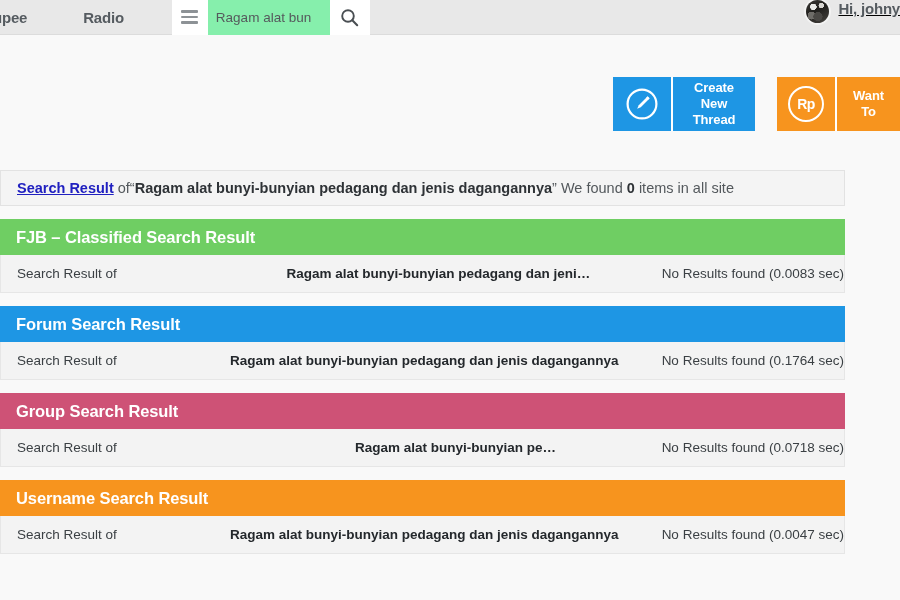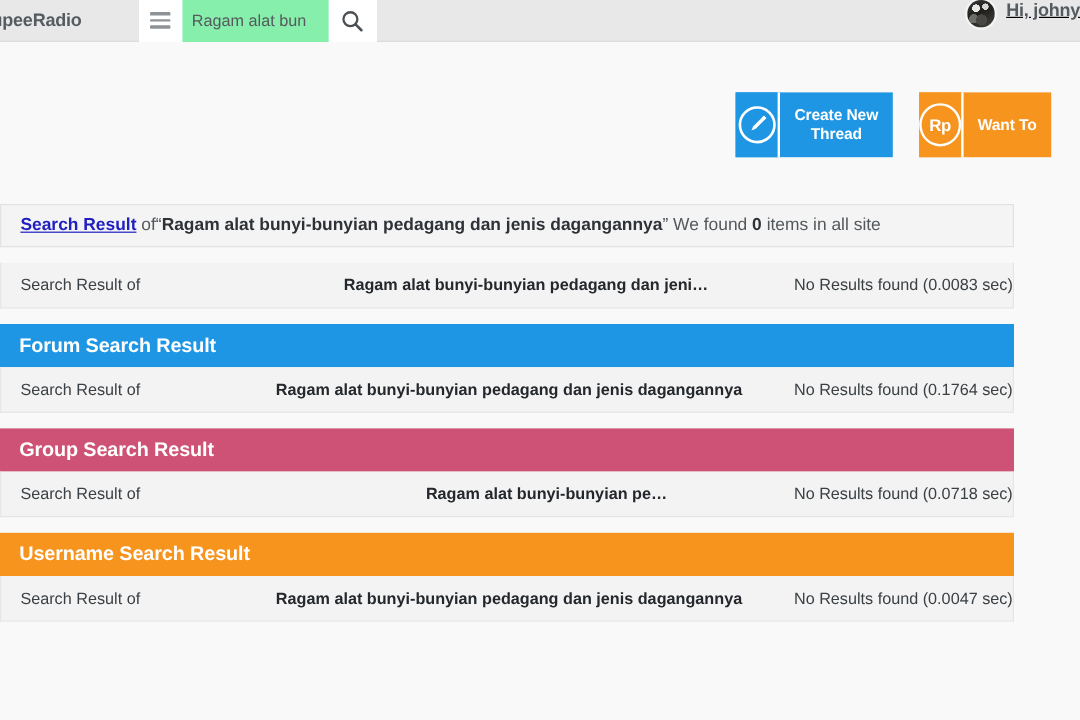--- a/index.html
+++ b/index.html
@@ -32,21 +32,21 @@
   }
   .nav-link {
     font-size: 15px;
     font-weight: bold;
     color: #555b60;
     letter-spacing: -0.2px;
     white-space: nowrap;
     cursor: pointer;
   }
   .nav-link-1 { margin-left: -16px; margin-right: 0; }
-  .nav-link-2 { }
+  .nav-link-2 { margin-left: 56px; }
 
   .search-wrap {
     display: flex;
     align-items: stretch;
     height: 35px;
     margin-left: 48px;
     background: #fff;
   }
   .hamburger {
     width: 36px;
@@ -136,21 +136,21 @@
   .action-btn {
     display: flex;
     align-items: stretch;
     height: 54px;
     cursor: pointer;
     border: none;
     padding: 0;
     font-family: "Liberation Sans", sans-serif;
   }
   .action-icon {
-    width: 35px;
+    width: 58px;
     display: flex;
     align-items: center;
     justify-content: center;
     flex: none;
   }
   .action-sep {
     width: 2px;
     background: #ffffff;
     flex: none;
   }
@@ -310,20 +310,21 @@
     <span class="plain">&nbsp;</span>
     <span class="plain">We found</span>
     <span class="plain">&nbsp;</span>
     <span class="count">0</span>
     <span class="plain">&nbsp;</span>
     <span class="plain">items in all site</span>
   </div>
 
   <div id="blocks-container">
       <div class="block">
+        <div class="block-header" style="background: rgb(111, 206, 99);">FJB – Classified Search Result</div>
         <div class="block-body">
           <span>Search Result of</span>
           <span>&nbsp;</span>
           <span class="kw">Ragam alat bunyi-bunyian pedagang dan jeni…</span>
           <span class="res">No Results found (0.0083 sec)</span>
         </div>
       </div>
       <div class="block">
         <div class="block-header" style="background: rgb(30, 150, 228);">Forum Search Result</div>
         <div class="block-body">

